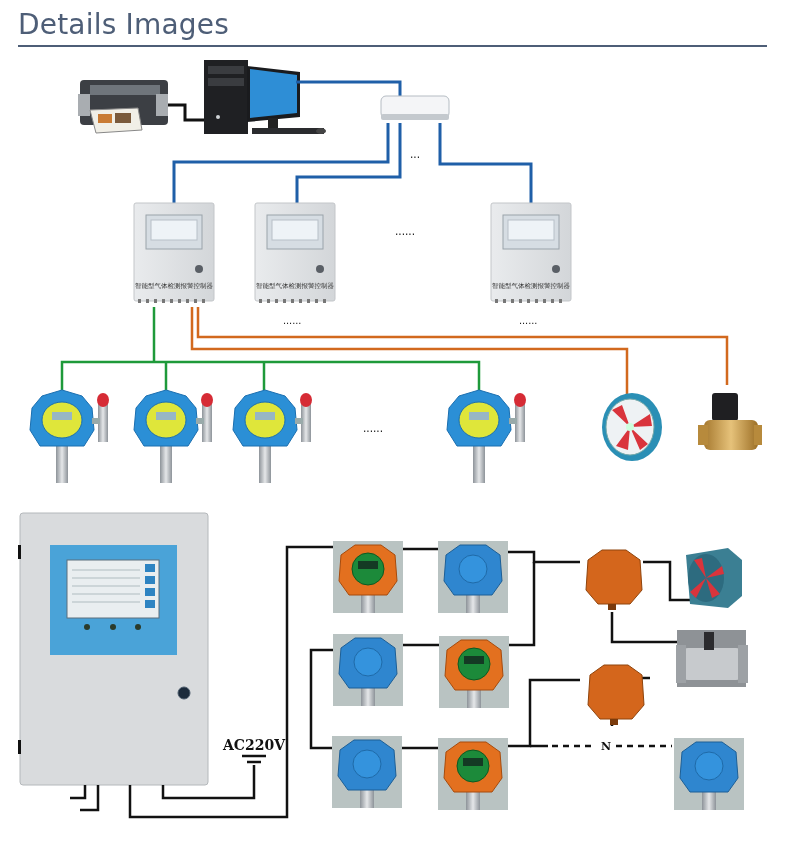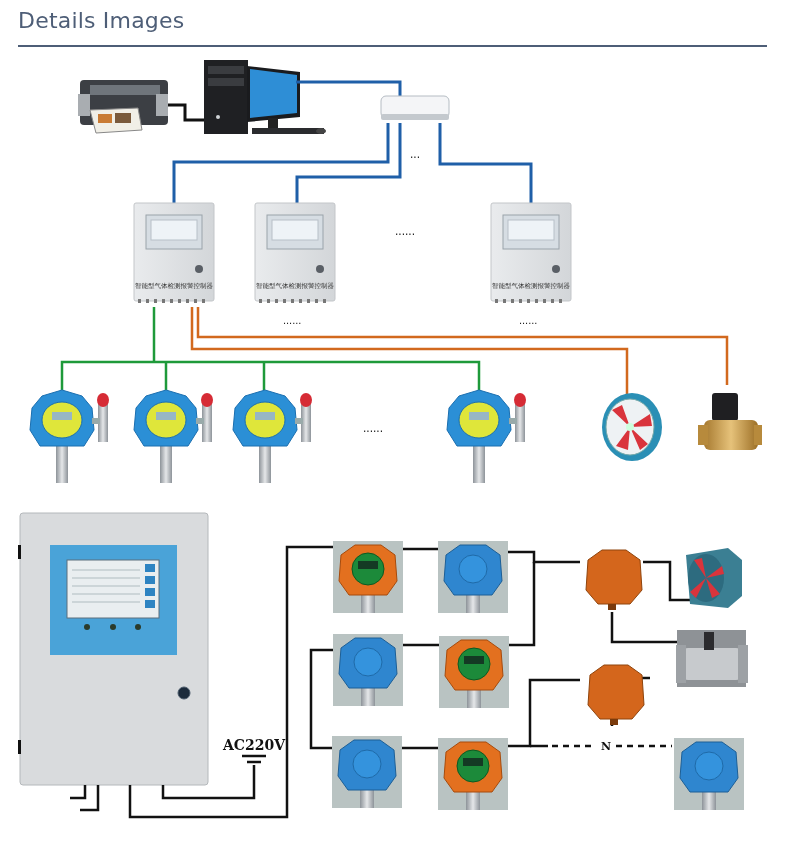--- a/index.html
+++ b/index.html
@@ -1,17 +1,17 @@
 <!DOCTYPE html>
 <html><head>
 <meta charset="utf-8">
 <style>
   html, body { margin:0; padding:0; background:#ffffff; }
   body { width:789px; height:846px; position:relative; overflow:hidden; font-family:"Liberation Sans", sans-serif; }
-  .title { position:absolute; left:18px; top:8px; font-size:22px; color:#4e5e77; font-family:"DejaVu Sans", sans-serif; letter-spacing:0.2px; }
+  .title { position:absolute; left:18px; top:8px; font-size:28px; color:#4e5e77; font-family:"DejaVu Sans", sans-serif; letter-spacing:0.2px; }
   .title-rule { position:absolute; left:18px; top:45px; width:749px; height:2px; background:#4e5e77; }
   svg.diagram { position:absolute; left:0; top:0; }
   .lbl { font-family:"DejaVu Serif", serif; }
 </style>
 </head>
 <body>
 
 <div class="title">Details Images</div>
 <div class="title-rule"></div>
 

